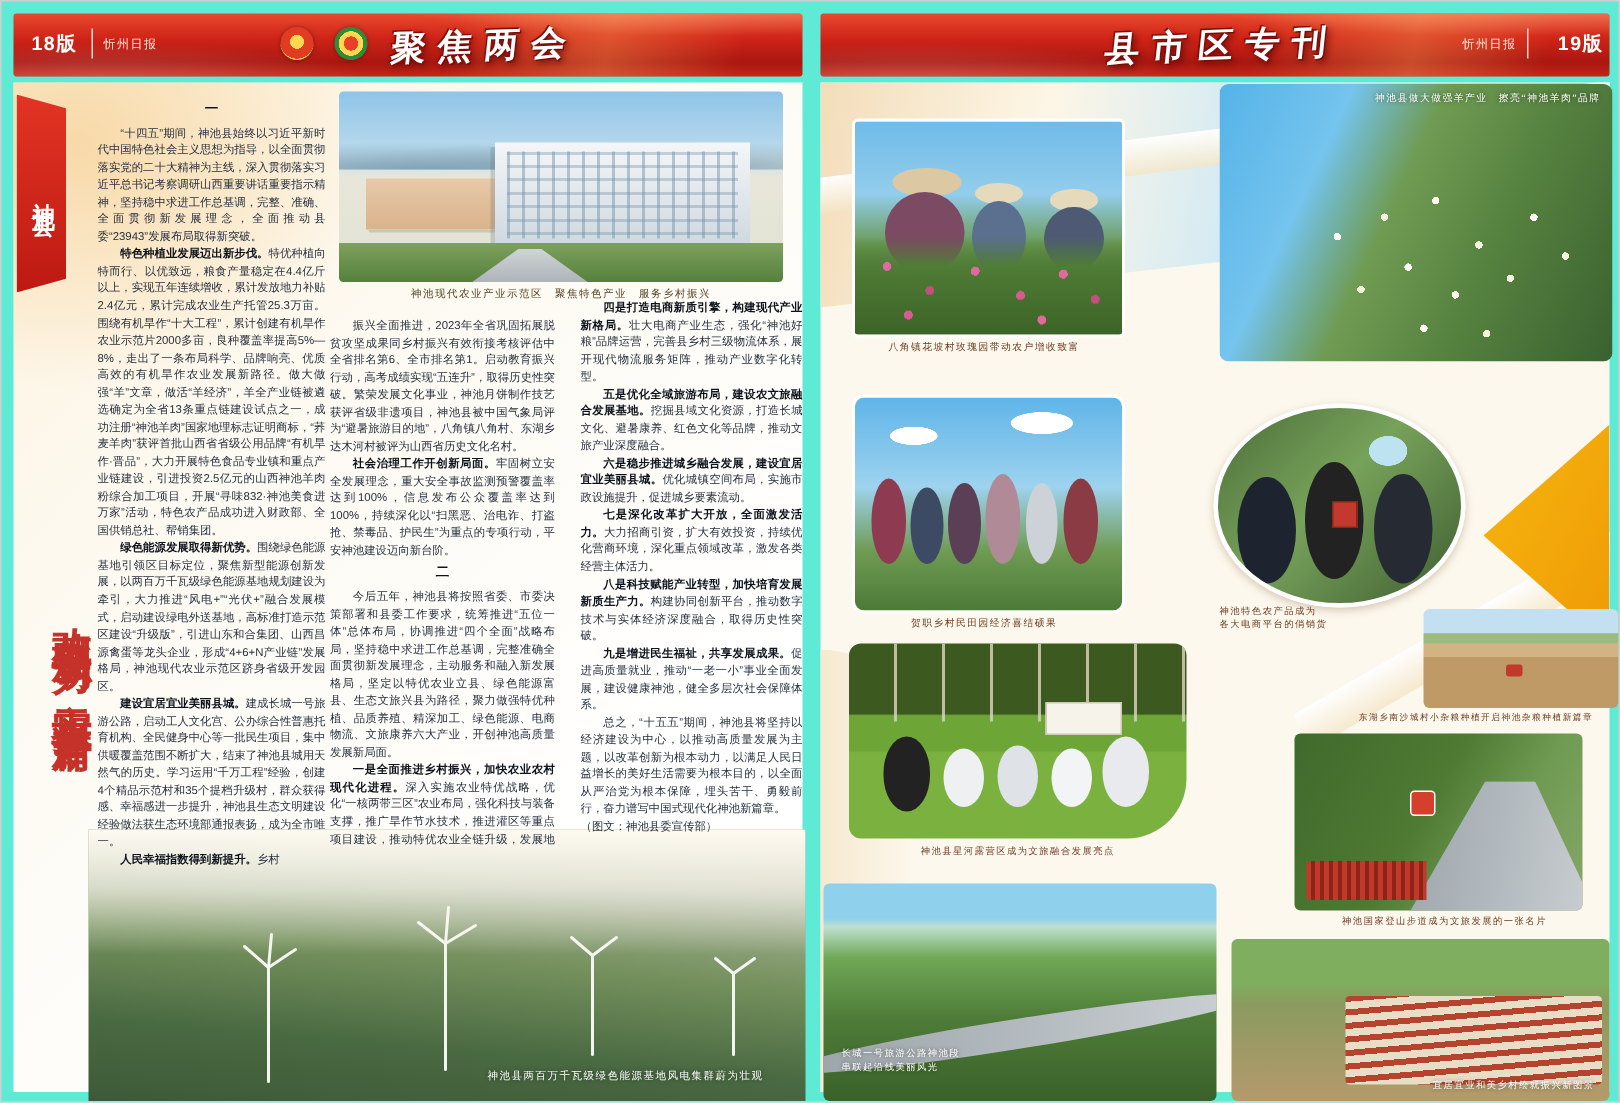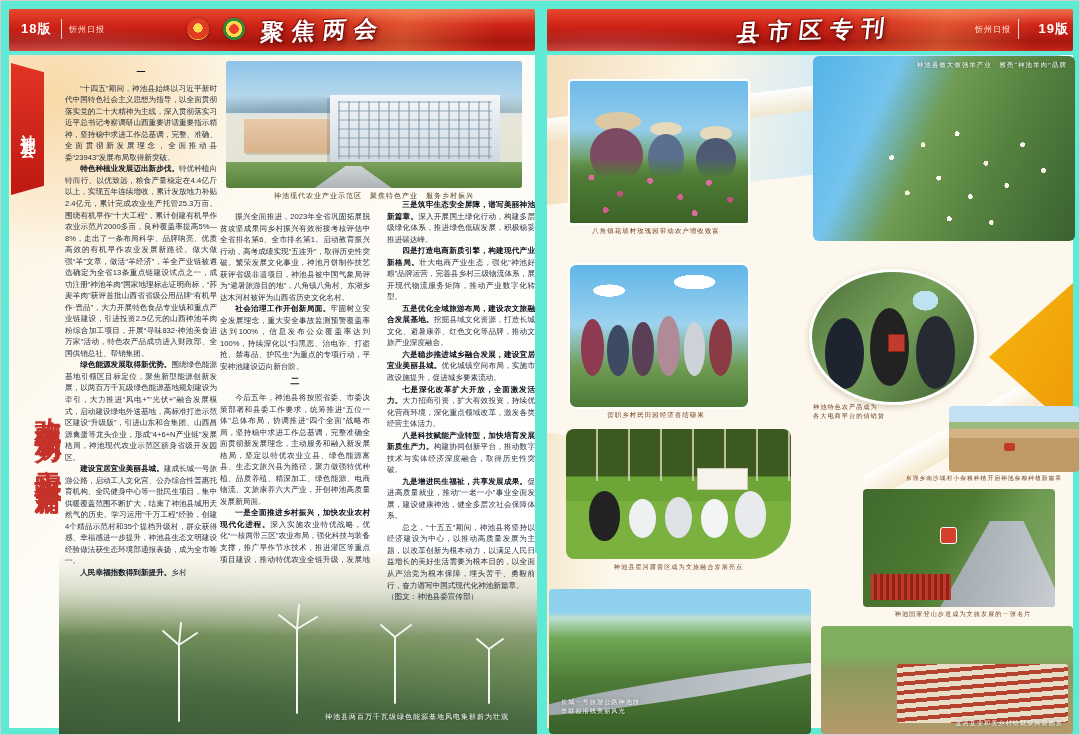--- a/index.html
+++ b/index.html
@@ -204,21 +204,20 @@
   <div class="col col2">
     <p><span class="lead"></span><span>振兴全面推进，2023年全省巩固拓展脱贫攻坚成果同乡村振兴有效衔接考核评估中全省排名第6、全市排名第1。启动教育振兴行动，高考成绩实现“五连升”，取得历史性突破。繁荣发展文化事业，神池月饼制作技艺获评省级非遗项目，神池县被中国气象局评为“避暑旅游目的地”，八角镇八角村、东湖乡达木河村被评为山西省历史文化名村。</span></p>
     <p><span class="lead">社会治理工作开创新局面。</span><span>牢固树立安全发展理念，重大安全事故监测预警覆盖率达到100%，信息发布公众覆盖率达到100%，持续深化以“扫黑恶、治电诈、打盗抢、禁毒品、护民生”为重点的专项行动，平安神池建设迈向新台阶。</span></p>
     <div class="secmark">二</div>
     <p><span class="lead"></span><span>今后五年，神池县将按照省委、市委决策部署和县委工作要求，统筹推进“五位一体”总体布局，协调推进“四个全面”战略布局，坚持稳中求进工作总基调，完整准确全面贯彻新发展理念，主动服务和融入新发展格局，坚定以特优农业立县、绿色能源富县、生态文旅兴县为路径，聚力做强特优种植、品质养殖、精深加工、绿色能源、电商物流、文旅康养六大产业，开创神池高质量发展新局面。</span></p>
     <p><span class="lead">一是全面推进乡村振兴，加快农业农村现代化进程。</span><span>深入实施农业特优战略，优化“一核两带三区”农业布局，强化科技与装备支撑，推广旱作节水技术，推进灌区等重点项目建设，推动特优农业全链升级，发展地理标志产品，深化有机旱作农业，培育“灵荟神池”区域公共品牌。</span></p>
 
   </div>
 
   <div class="col col3">
-    <p><span class="lead">三是筑牢生态安全屏障，谱写美丽神池新篇章。</span><span>深入开展国土绿化行动，构建多层级绿化体系，推进绿色低碳发展，积极稳妥推进碳达峰。</span></p>
     <p><span class="lead">四是打造电商新质引擎，构建现代产业新格局。</span><span>壮大电商产业生态，强化“神池好粮”品牌运营，完善县乡村三级物流体系，展开现代物流服务矩阵，推动产业数字化转型。</span></p>
     <p><span class="lead">五是优化全域旅游布局，建设农文旅融合发展基地。</span><span>挖掘县域文化资源，打造长城文化、避暑康养、红色文化等品牌，推动文旅产业深度融合。</span></p>
     <p><span class="lead">六是稳步推进城乡融合发展，建设宜居宜业美丽县城。</span><span>优化城镇空间布局，实施市政设施提升，促进城乡要素流动。</span></p>
     <p><span class="lead">七是深化改革扩大开放，全面激发活力。</span><span>大力招商引资，扩大有效投资，持续优化营商环境，深化重点领域改革，激发各类经营主体活力。</span></p>
     <p><span class="lead">八是科技赋能产业转型，加快培育发展新质生产力。</span><span>构建协同创新平台，推动数字技术与实体经济深度融合，取得历史性突破。</span></p>
     <p><span class="lead">九是增进民生福祉，共享发展成果。</span><span>促进高质量就业，推动“一老一小”事业全面发展，建设健康神池，健全多层次社会保障体系。</span></p>
     <p><span class="lead"></span><span>总之，“十五五”期间，神池县将坚持以经济建设为中心，以推动高质量发展为主题，以改革创新为根本动力，以满足人民日益增长的美好生活需要为根本目的，以全面从严治党为根本保障，埋头苦干、勇毅前行，奋力谱写中国式现代化神池新篇章。</span></p>
     <p class="credit">（图文：神池县委宣传部）</p>
   </div>
 

